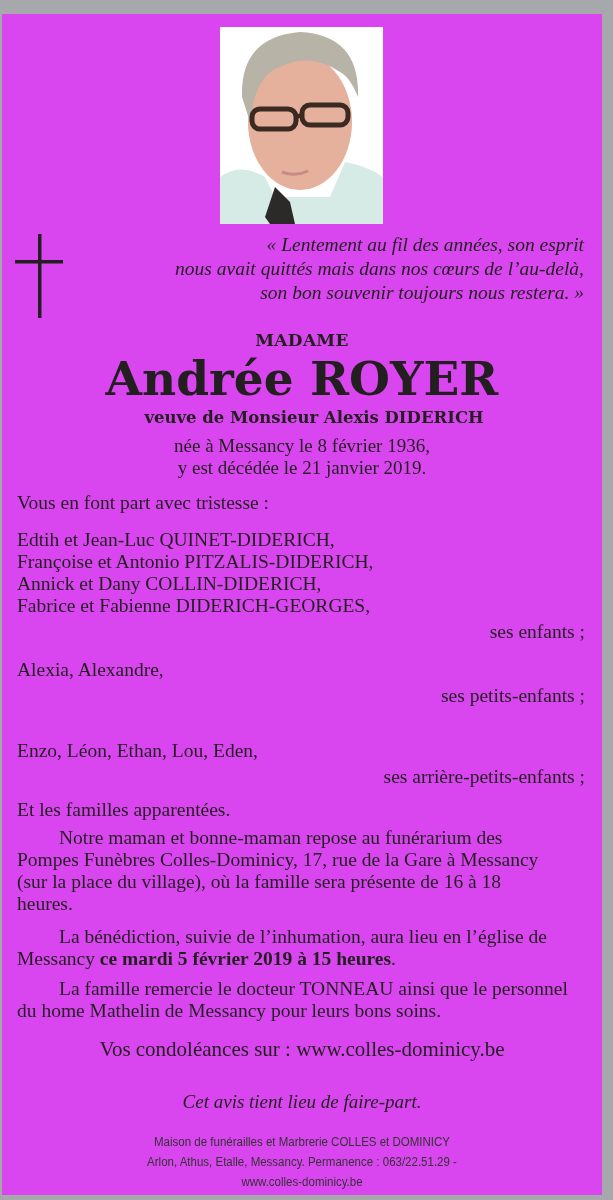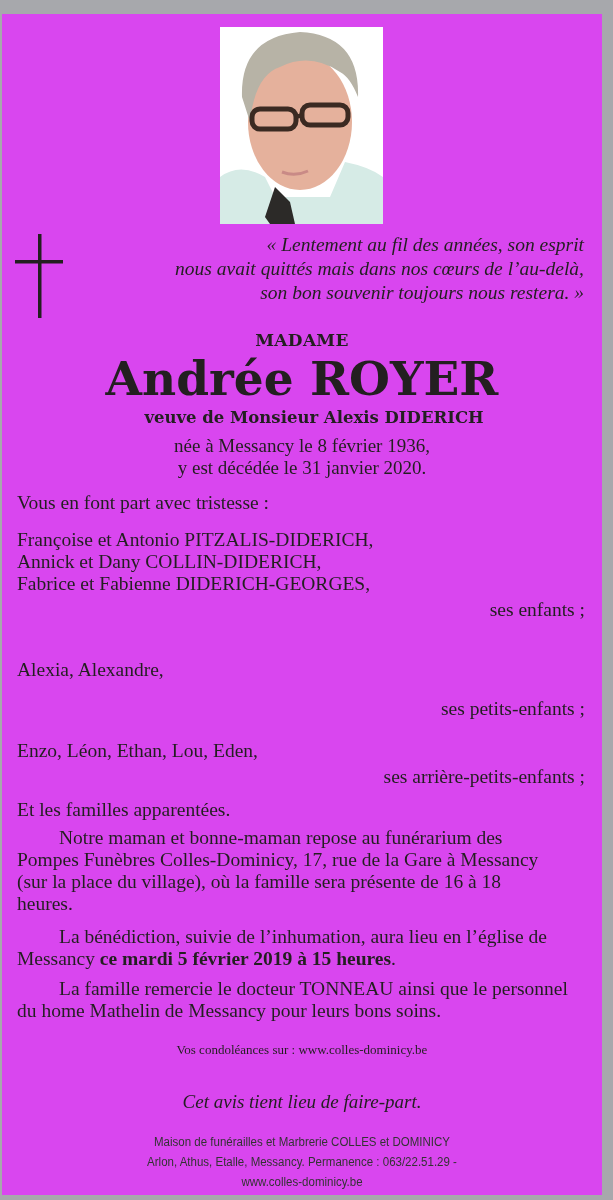--- a/index.html
+++ b/index.html
@@ -58,21 +58,21 @@
   .bold { font-weight: bold; }
   .footer {
     position: absolute; left: 0; right: 0; top: 1118px;
     font-family: "Liberation Sans", sans-serif;
     font-size: 12.5px; line-height: 20px; color: #333;
     text-align: center;
     transform: scaleX(0.92);
   }
   .cond {
     position: absolute; left: 0; right: 0; top: 1024px;
-    font-family: "Liberation Serif", serif; font-size: 13px; line-height: 23px;
+    font-family: "Liberation Serif", serif; font-size: 21px; line-height: 23px;
   }
   .avis {
     position: absolute; left: 0; right: 0; top: 1077px;
     font-family: "Liberation Serif", serif; font-style: italic; font-size: 19px;
   }
 </style>
 </head>
 <body>
 
 <div class="card">
@@ -100,35 +100,36 @@
     <div>« Lentement au fil des années, son esprit</div>
     <div>nous avait quittés mais dans nos cœurs de l’au-delà,</div>
     <div>son bon souvenir toujours nous restera. »</div>
   </div>
 
   <div class="madame center">MADAME</div>
   <div class="name center">Andrée ROYER</div>
   <div class="veuve center">veuve de Monsieur Alexis DIDERICH</div>
   <div class="born center">
     <div>née à Messancy le 8 février 1936,</div>
-    <div>y est décédée le 31 janvier 2020.</div>
+    <div>y est décédée le 21 janvier 2019.</div>
   </div>
 
   <div class="body" style="top:478px;">Vous en font part avec tristesse :</div>
 
   <div class="body" style="top:515px;">
+    <div class="line">Edtih et Jean-Luc QUINET-DIDERICH,</div>
     <div class="line">Françoise et Antonio PITZALIS-DIDERICH,</div>
     <div class="line">Annick et Dany COLLIN-DIDERICH,</div>
     <div class="line">Fabrice et Fabienne DIDERICH-GEORGES,</div>
     <div class="role" style="margin-top:4px;">ses enfants ;</div>
   </div>
 
   <div class="body" style="top:645px;">
     <div class="line">Alexia, Alexandre,</div>
-    <div class="role" style="margin-top:17px;">ses petits-enfants ;</div>
+    <div class="role" style="margin-top:4px;">ses petits-enfants ;</div>
   </div>
 
   <div class="body" style="top:726px;">
     <div class="line">Enzo, Léon, Ethan, Lou, Eden,</div>
     <div class="role" style="margin-top:4px;">ses arrière-petits-enfants ;</div>
   </div>
 
   <div class="body" style="top:785px;">Et les familles apparentées.</div>
 
   <div class="body indent" style="top:813px; width:540px;font-family:Liberation Serif, serif;">Notre maman et bonne-maman repose au funérarium des Pompes Funèbres Colles-Dominicy, 17, rue de la Gare à Messancy (sur la place du village), où la famille sera présente de 16 à 18 heures.</div>

